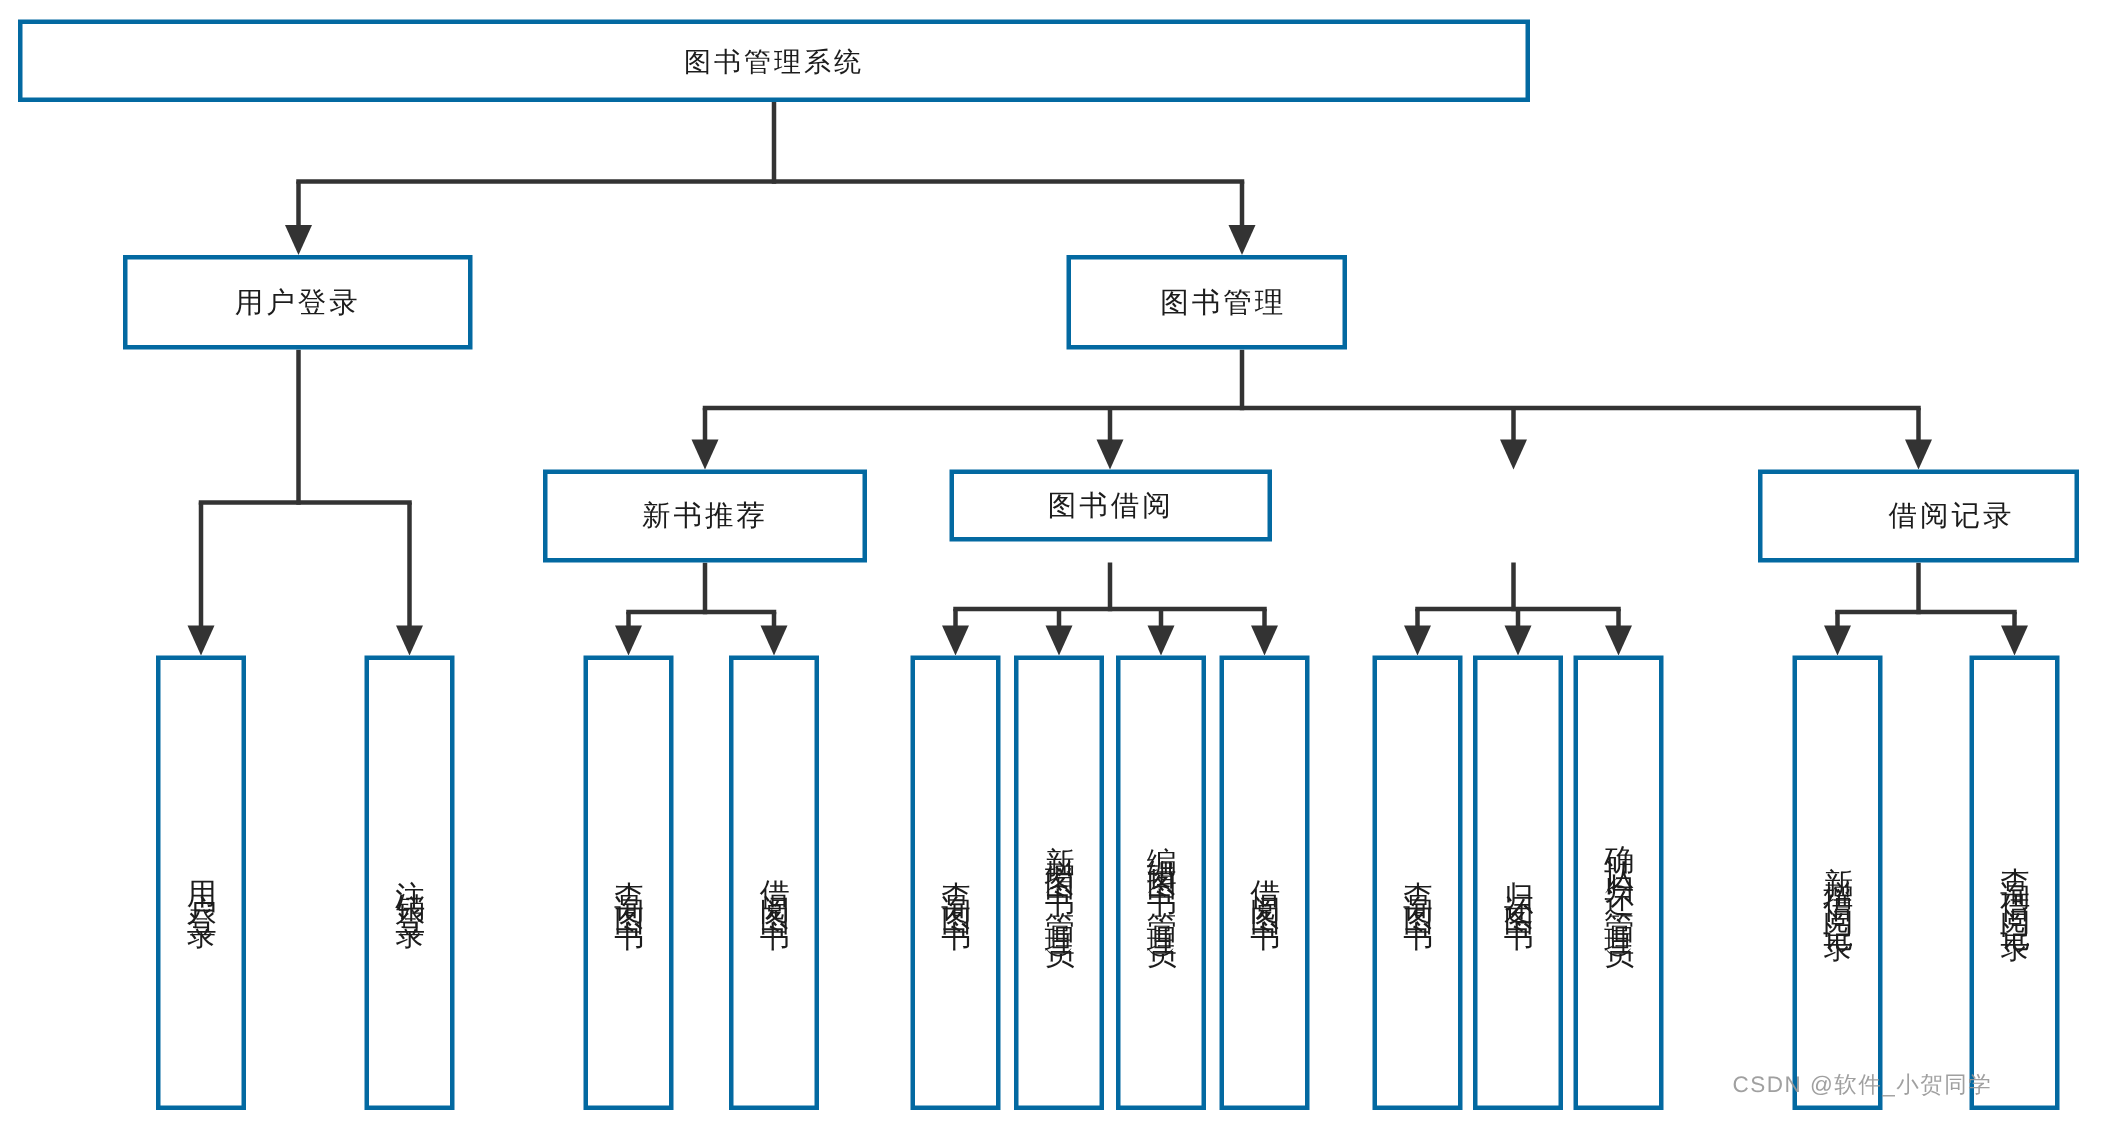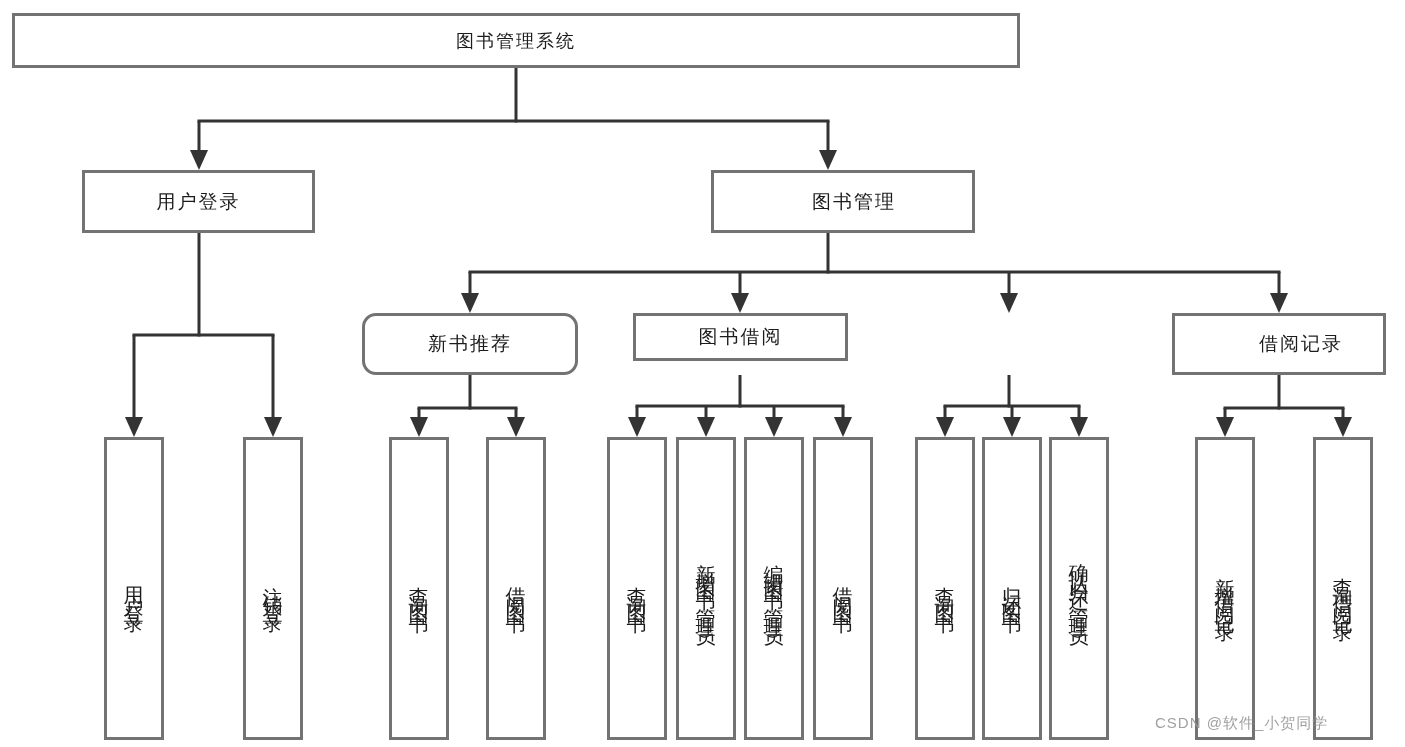--- a/index.html
+++ b/index.html
@@ -13,43 +13,43 @@
   }
   .wires {
     position: absolute;
     left: 0; top: 0;
     width: 1405px; height: 747px;
     pointer-events: none;
   }
   .node {
     position: absolute;
     box-sizing: border-box;
-    border: 3px solid #737373;
+    border: 3px solid #0369a1;
     background: #ffffff;
     display: flex;
     align-items: center;
     justify-content: center;
     color: #1c1c1c;
     font-size: 19px;
     letter-spacing: 2px;
     text-align: center;
   }
   .node.root { font-size: 18px; }
   .node.leaf {
     writing-mode: vertical-rl;
     text-orientation: mixed;
     font-size: 20px;
     letter-spacing: 9px;
     line-height: 1;
   }
   
   .n-root   { left: 12px;   top: 13px;  width: 1008px; height: 55px; }
   .n-login  { left: 82px;   top: 170px; width: 233px;  height: 63px; }
-  .n-mgmt   { left: 711px;  top: 170px; width: 264px;  height: 63px; padding-left: 22px; }
-  .n-g0     { left: 362px;  top: 313px; width: 216px;  height: 62px; border-radius: 14px; }
+  .n-mgmt   { left: 711px;  top: 170px; width: 187px;  height: 63px; padding-left: 22px; }
+  .n-g0     { left: 362px;  top: 313px; width: 216px;  height: 62px; }
   .n-g1     { left: 633px;  top: 313px; width: 215px;  height: 48px; }
   .n-g2     { left: 902px;  top: 313px; width: 215px;  height: 62px; }
   .n-g3     { left: 1172px; top: 313px; width: 214px;  height: 62px; padding-left: 44px; }
   
   .leaf { top: 437px; width: 60px; height: 303px; }
   .l-b0a { left: 104px; }  .l-b0b { left: 243px; }
   .l-g0a { left: 389px; }  .l-g0b { left: 486px; }
   .l-g1a { left: 607px; }  .l-g1b { left: 676px; }
   .l-g1c { left: 744px; }  .l-g1d { left: 813px; }
   .l-g2a { left: 915px; }  .l-g2b { left: 982px; }

